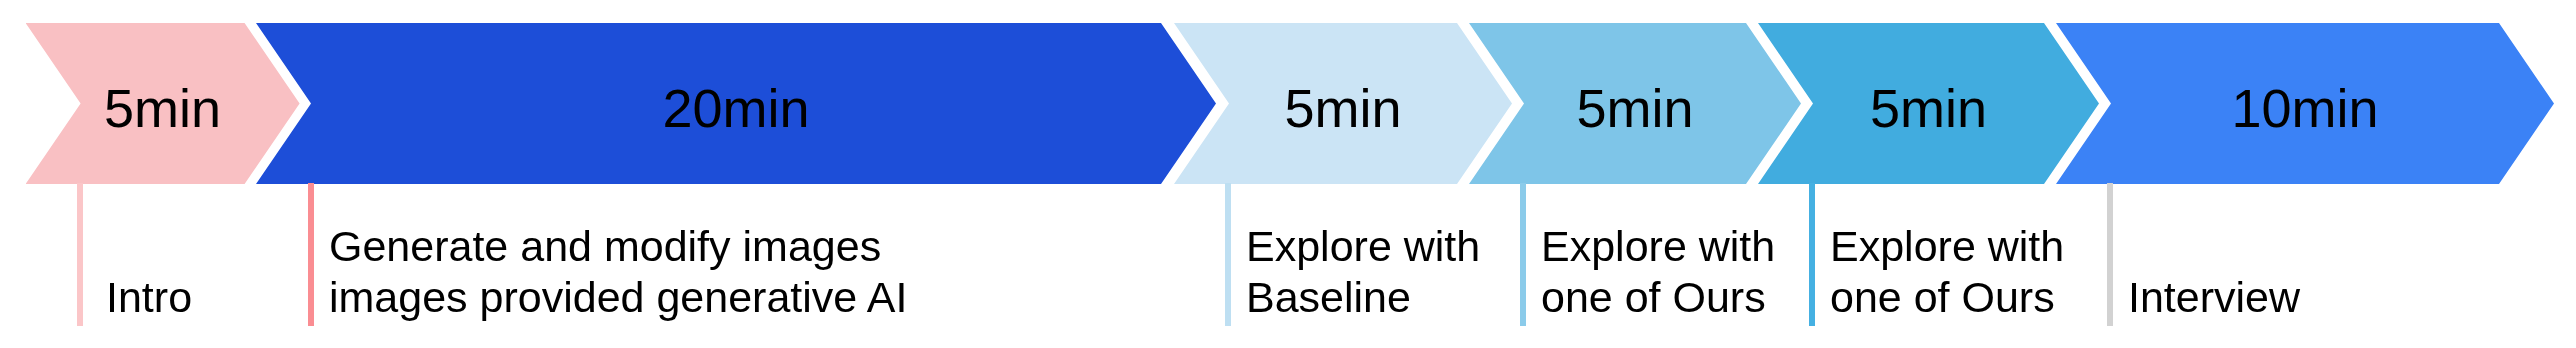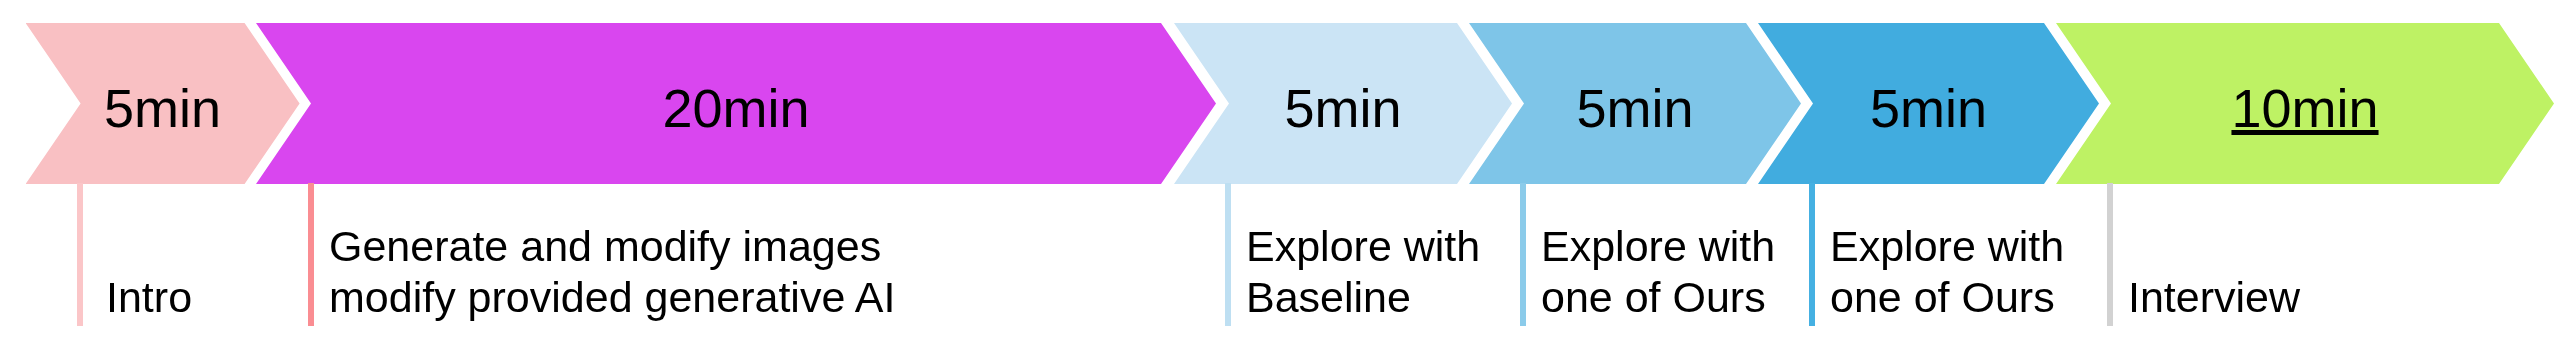--- a/index.html
+++ b/index.html
@@ -71,49 +71,49 @@
   .label6 { left: 2128px; }
 </style>
 </head>
 <body>
 
 <div class="canvas">
 
   <div class="chevron seg1" style="background-color: rgb(249, 192, 195);">
     <span class="duration">5min</span>
   </div>
-  <div class="chevron seg2" style="background-color: #d946ef;">
+  <div class="chevron seg2" style="background-color: #1d4ed8;">
     <span class="duration">20min</span>
   </div>
   <div class="chevron seg3" style="background-color: rgb(203, 228, 245);">
     <span class="duration">5min</span>
   </div>
   <div class="chevron seg4" style="background-color: rgb(126, 197, 232);">
     <span class="duration">5min</span>
   </div>
   <div class="chevron seg5" style="background-color: rgb(65, 172, 223);">
     <span class="duration">5min</span>
   </div>
-  <div class="chevron seg6" style="background-color: #bef264; text-decoration: underline;">
+  <div class="chevron seg6" style="background-color: #3b82f6;">
     <span class="duration">10min</span>
   </div>
 
   <div class="tick tick1" style="background-color: rgb(251, 198, 200);"></div>
   <div class="tick tick2" style="background-color: rgb(250, 141, 146);"></div>
   <div class="tick tick3" style="background-color: rgb(190, 223, 242);"></div>
   <div class="tick tick4" style="background-color: rgb(139, 203, 234);"></div>
   <div class="tick tick5" style="background-color: rgb(69, 176, 226);"></div>
   <div class="tick tick6" style="background-color: rgb(210, 210, 210);"></div>
 
   <div class="label label1">
     <div>Intro</div>
   </div>
   <div class="label label2">
     <div>Generate and modify images</div>
-    <div>modify provided generative AI</div>
+    <div>images provided generative AI</div>
   </div>
   <div class="label label3">
     <div>Explore with</div>
     <div>Baseline</div>
   </div>
   <div class="label label4">
     <div>Explore with</div>
     <div>one of Ours</div>
   </div>
   <div class="label label5">

